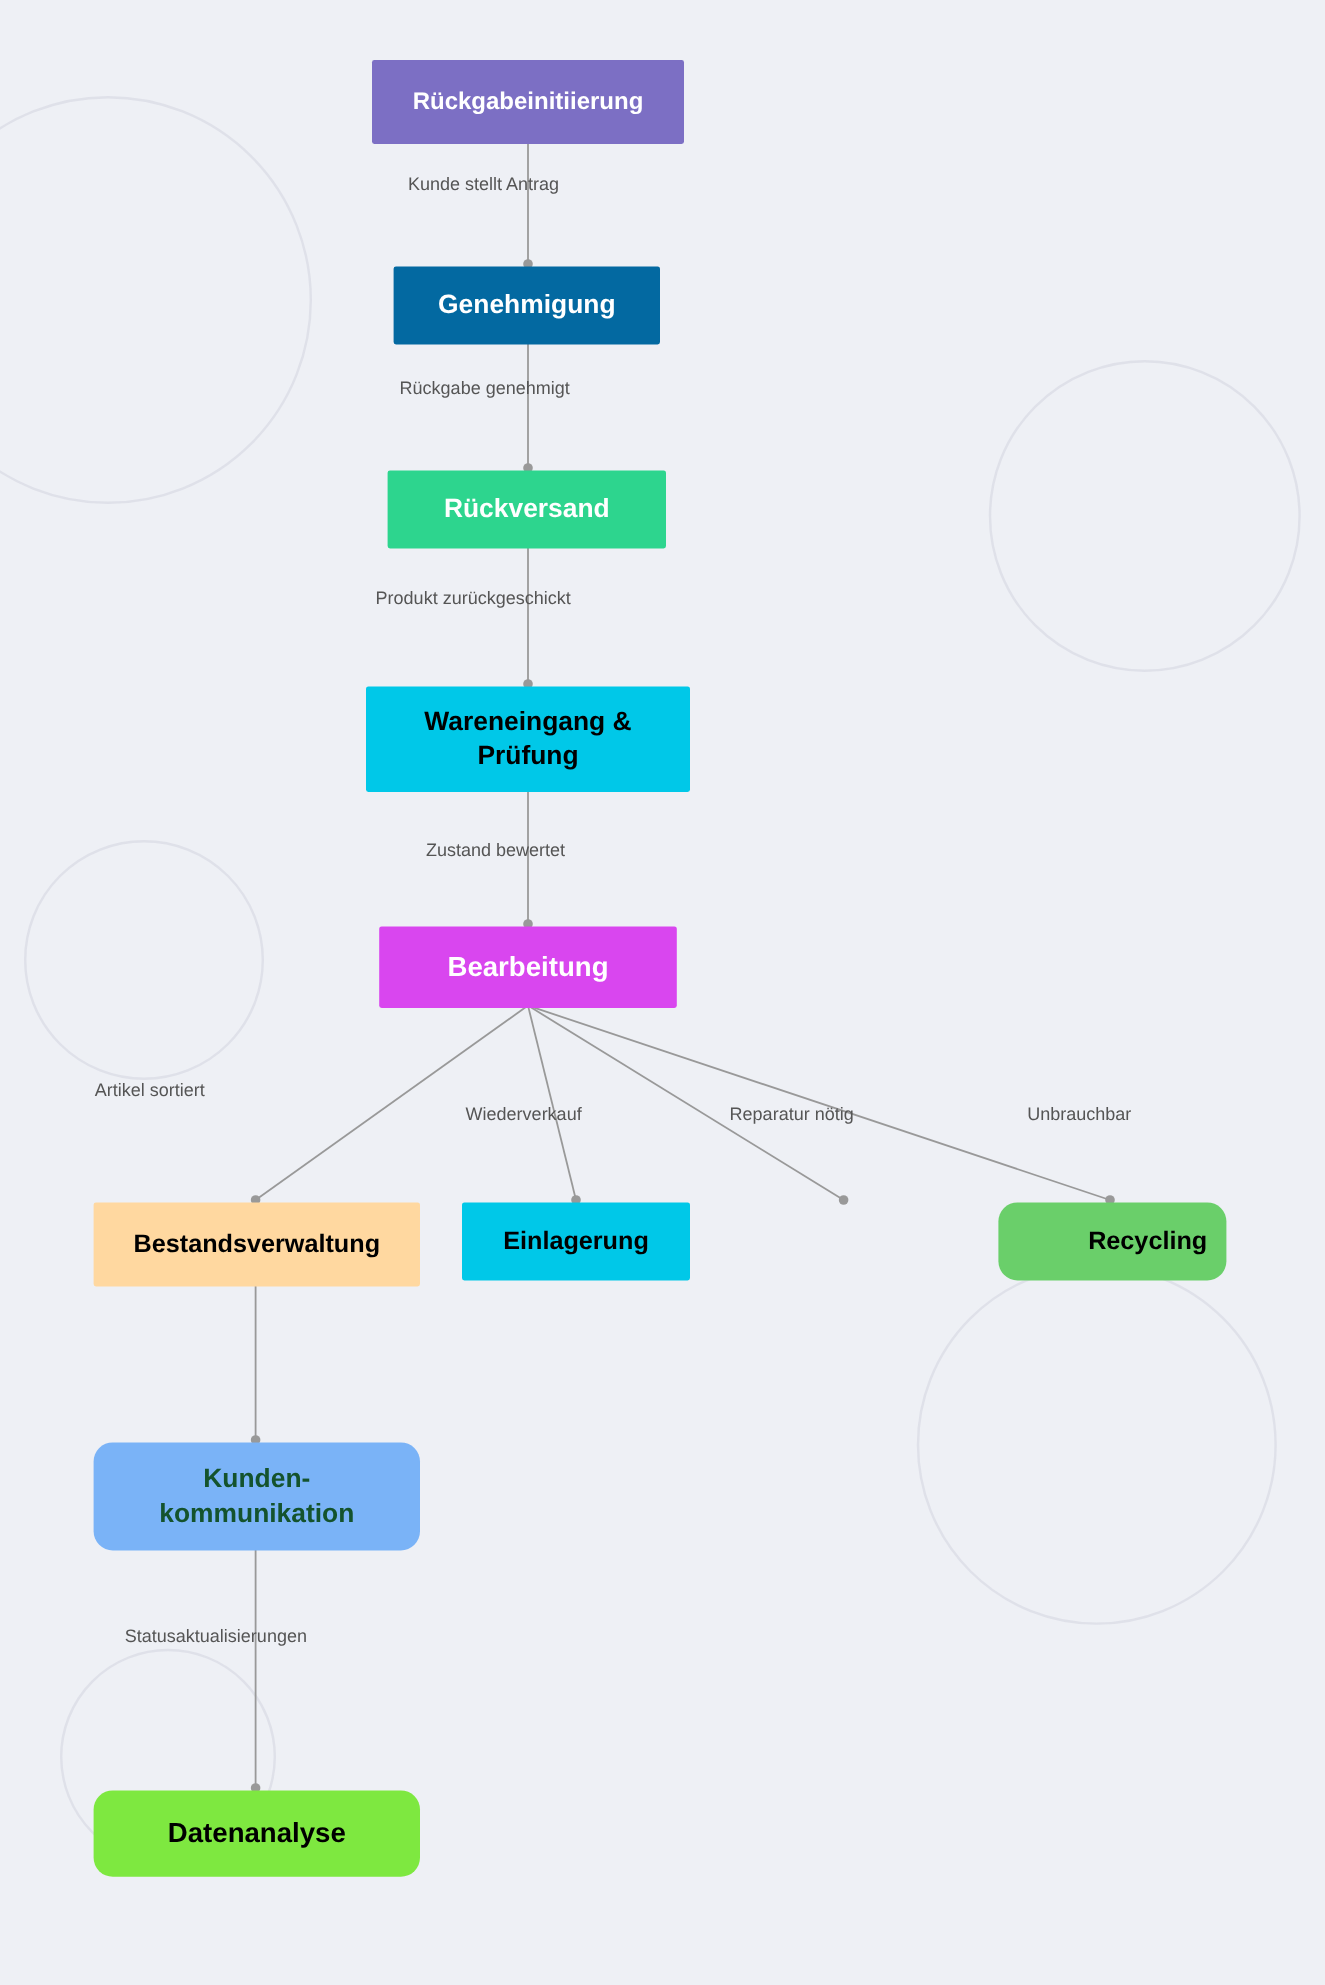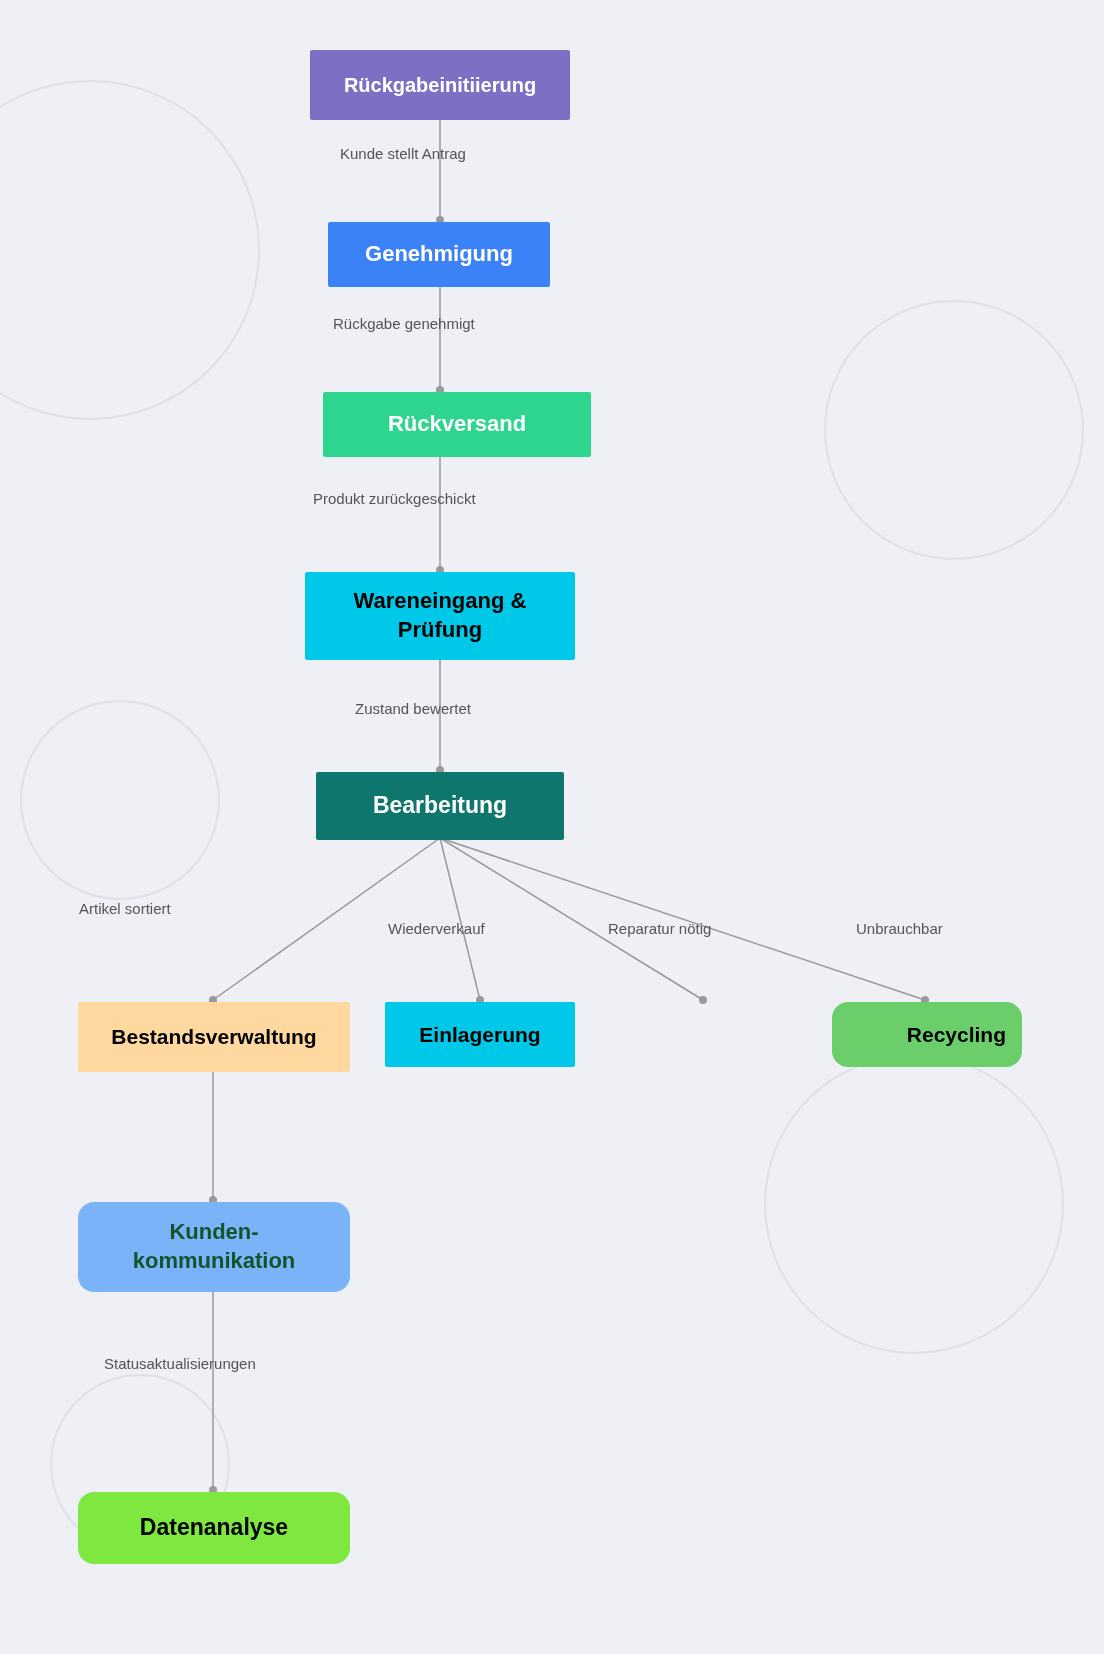--- a/index.html
+++ b/index.html
@@ -55,24 +55,24 @@
       position: absolute;
       font-size: 15px;
       color: #555;
       text-align: center;
       z-index: 2;
       white-space: nowrap;
     }
 
     
     .node-purple    { background: #7c6fc4; color: #fff; }
-    .node-orange    { background: #3b82f6; color: #fff; }
+    .node-orange    { background: #0369a1; color: #fff; }
     .node-green     { background: #2dd58e; color: #fff; }
     .node-cyan      { background: #00c8e8; color: #000; }
-    .node-pink      { background: #0f766e; color: #fff; justify-content: center; }
+    .node-pink      { background: #d946ef; color: #fff; justify-content: center; }
     .node-peach     { background: #ffd8a0; color: #000; }
 
   </style>
 </head>
 <body>
 
 <div class="flowchart-wrapper">
 
   <div class="bg-circle" style="width:340px;height:340px;top:80px;left:-80px;"></div>
   <div class="bg-circle" style="width:260px;height:260px;top:300px;right:20px;"></div>
@@ -122,21 +122,21 @@
   </div>
 
   <div class="node node-orange" style="left:328px; top:222px; width:222px; height:65px; font-size:22px;">
     <span>Genehmigung</span>
   </div>
 
   <div class="label" style="left:333px; top:315px;">
     <span>Rückgabe genehmigt</span>
   </div>
 
-  <div class="node node-green" style="left:323px; top:392px; width:268px; height:65px; font-size:22px;">
+  <div class="node node-green" style="left:323px; top:392px; width:232px; height:65px; font-size:22px;">
     <span>Rückversand</span>
   </div>
 
   <div class="label" style="left:313px; top:490px;">
     <span>Produkt zurückgeschickt</span>
   </div>
 
   <div class="node node-cyan" style="left:305px; top:572px; width:270px; height:88px; font-size:22px;">
     <span>Wareneingang &amp;<br>Prüfung</span>
   </div>

